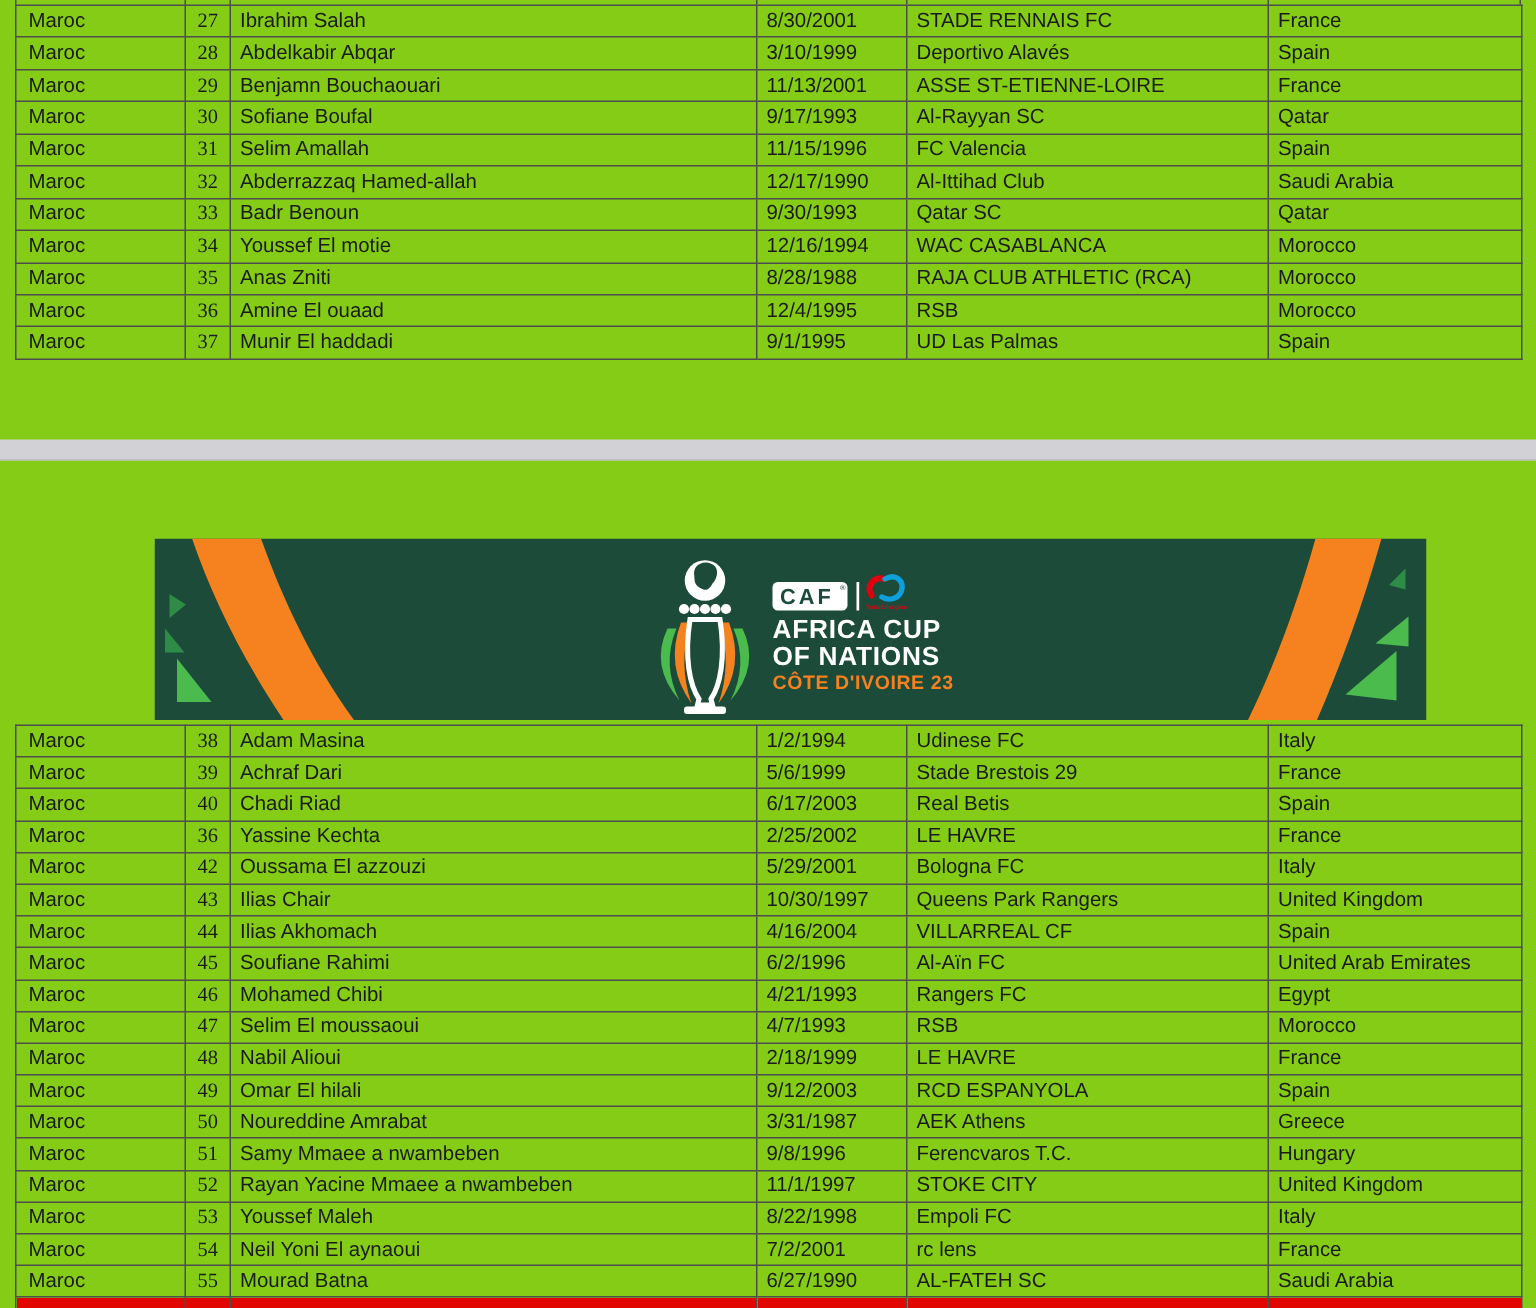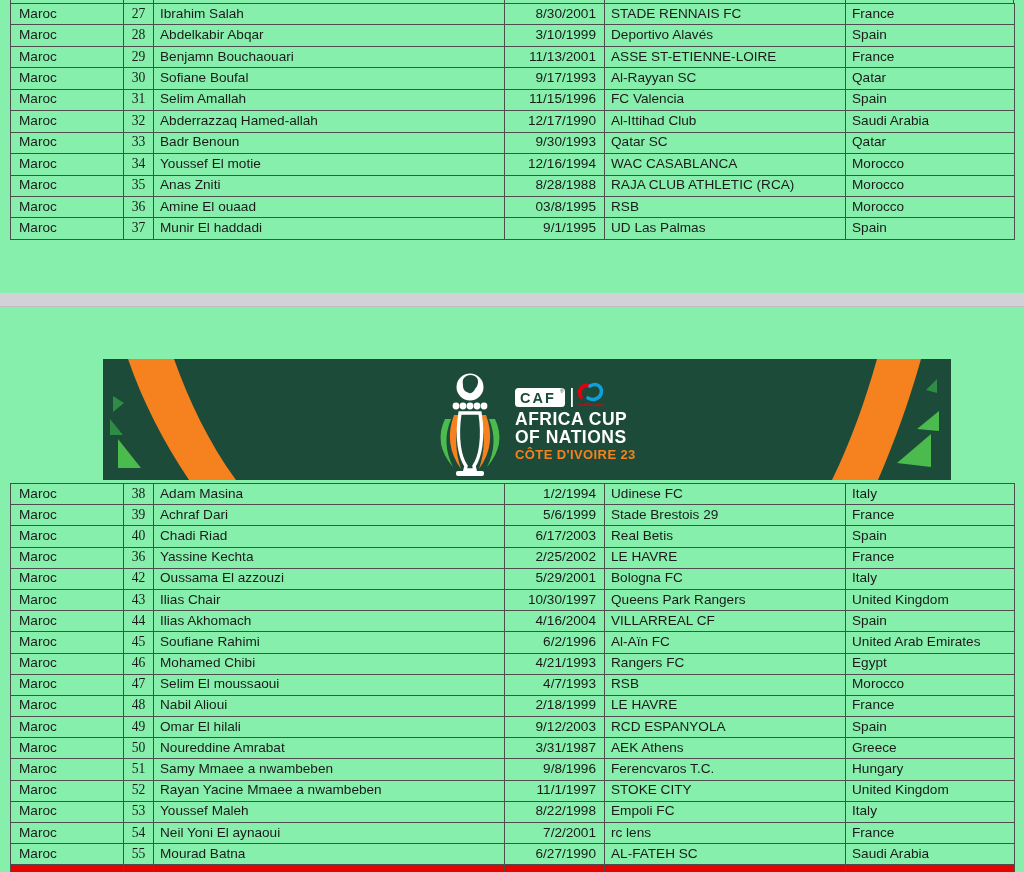--- a/index.html
+++ b/index.html
@@ -1,28 +1,28 @@
 <!DOCTYPE html>
 <html><head>
 <meta charset="utf-8">
 <style>
   html,body{margin:0;padding:0;background:#fff;}
-  .page{position:relative;width:1024px;height:872px;background:#86efac;overflow:hidden;
+  .page{position:relative;width:1024px;height:872px;background:#84cc16;overflow:hidden;
         font-family:"Liberation Sans", sans-serif;}
   
   .ptable{position:absolute;left:10px;border-collapse:collapse;table-layout:fixed;width:1004px;}
   .ptable-top{top:3px;}
   .ptable-bottom{top:483px;}
   .ptable td{border:1px solid #4d4d4d;font-size:13.6px;color:#1b1b1b;padding:0 6px;
              white-space:nowrap;overflow:hidden;line-height:1.1;}
   .ptable-top tr{height:21.45px;}
   .ptable-bottom tr{height:21.2px;}
   .ptable td:nth-child(1){padding-left:8px;}
   .ptable td:nth-child(2){text-align:center;padding:0 2px;font-family:Liberation Serif, serif;}
-  .ptable td:nth-child(4){text-align:right;padding-right:8px;}
+  .ptable td:nth-child(4){padding-right:8px;}
   
   .red-row{height:8px;}
   .red-row td{background:#e10600;border-top:1px solid #4d4d4d;border-bottom:none;}
   .red-row td + td{border-left:1px solid rgba(255,255,255,0.85);}
   
   .stub{position:absolute;top:0;width:1px;height:3px;background:#4d4d4d;}
   
   .gray-bar{position:absolute;left:0;top:293px;width:1024px;height:13px;
             border-bottom:1px solid #bfbfc3;}
   
@@ -127,21 +127,21 @@
           <td>35</td>
           <td>Anas Zniti</td>
           <td>8/28/1988</td>
           <td>RAJA CLUB ATHLETIC (RCA)</td>
           <td>Morocco</td>
         </tr>
         <tr>
           <td>Maroc</td>
           <td>36</td>
           <td>Amine El ouaad</td>
-          <td>03/8/1995</td>
+          <td>12/4/1995</td>
           <td>RSB</td>
           <td>Morocco</td>
         </tr>
         <tr>
           <td>Maroc</td>
           <td>37</td>
           <td>Munir El haddadi</td>
           <td>9/1/1995</td>
           <td>UD Las Palmas</td>
           <td>Spain</td>

